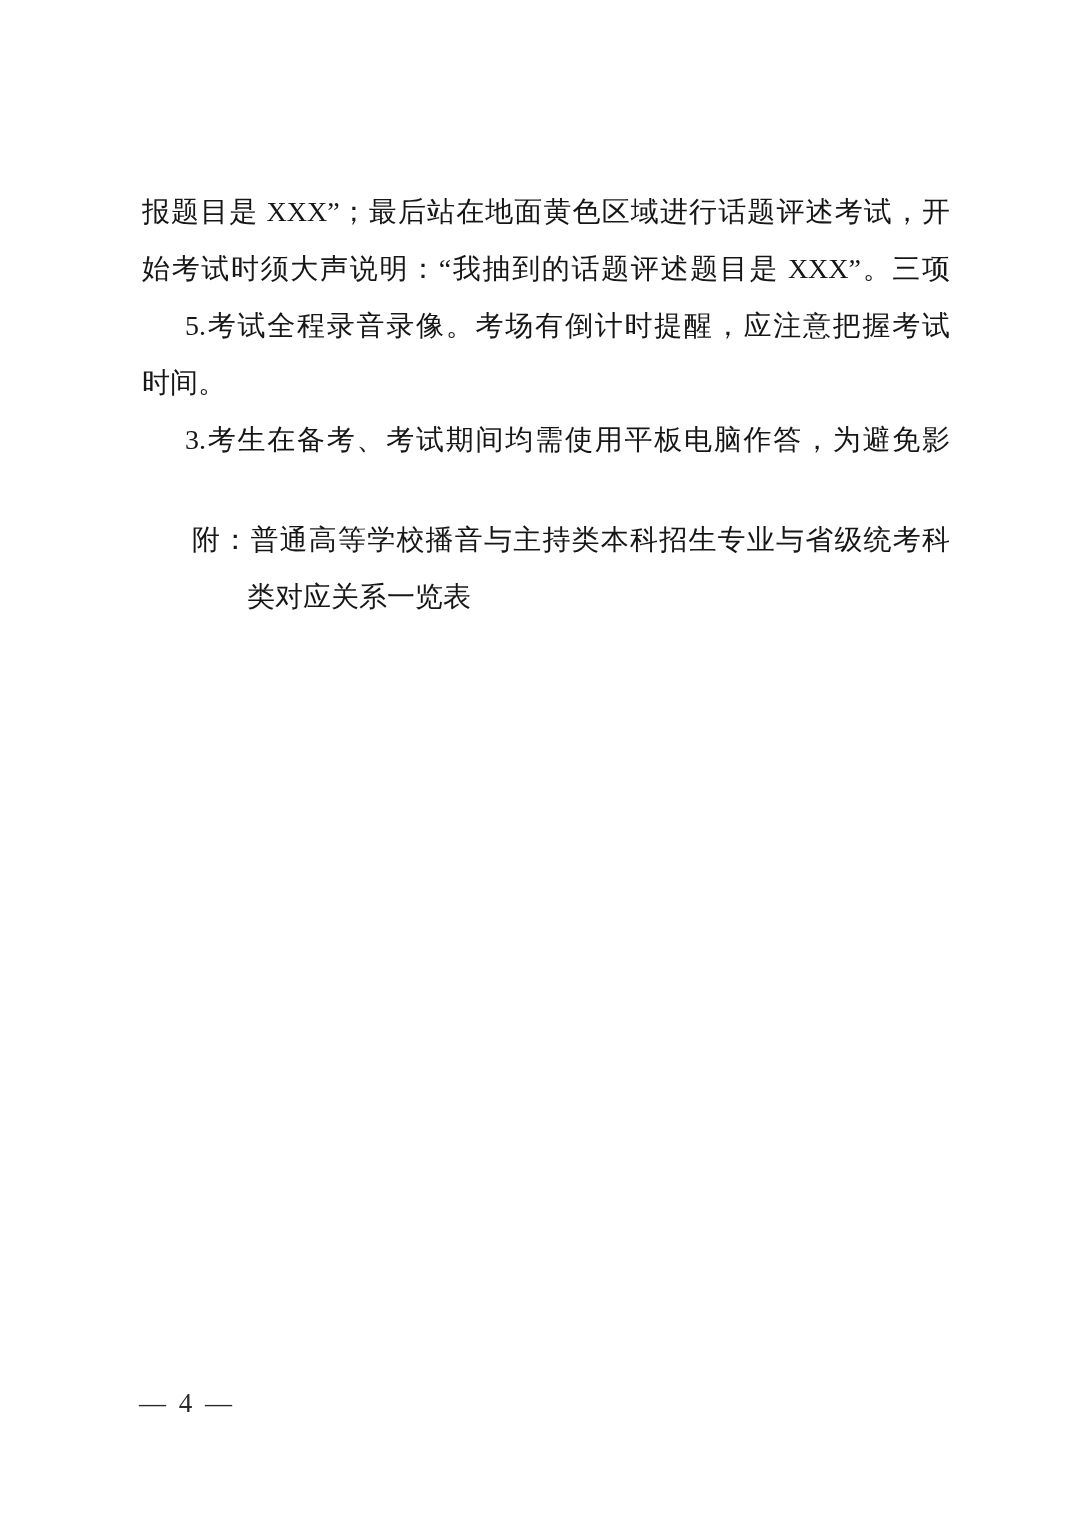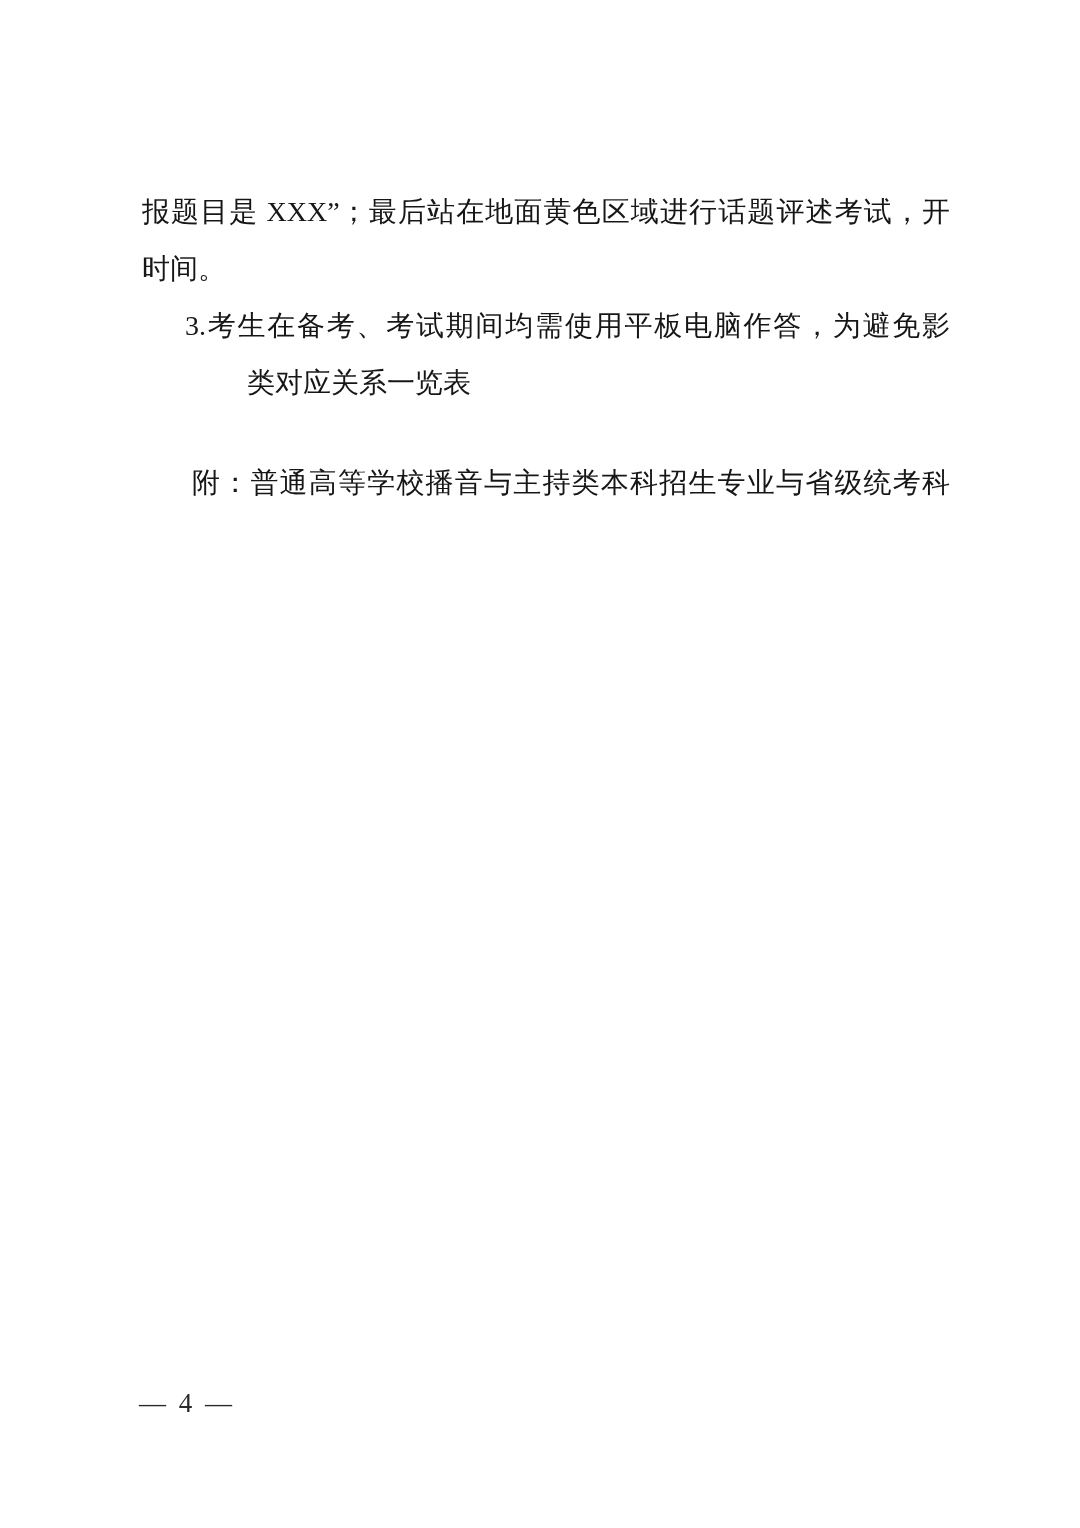--- a/index.html
+++ b/index.html
@@ -49,21 +49,23 @@
     white-space: pre;
   }
 </style>
 </head>
 <body>
 
 <div class="sheet">
 
   <div class="text-block">
     <div class="tline">报题目是 XXX”；最后站在地面黄色区域进行话题评述考试，开</div>
+    <div class="tline">始考试时须大声说明：“我抽到的话题评述题目是 XXX”。三项</div>
+    <div class="tline ind-num">5.考试全程录音录像。考场有倒计时提醒，应注意把握考试</div>
     <div class="tline left">时间。</div>
     <div class="tline ind-num">3.考生在备考、考试期间均需使用平板电脑作答，为避免影</div>
+    <div class="tline ind-attach attach-gap">附：普通高等学校播音与主持类本科招生专业与省级统考科</div>
     <div class="tline left ind-cont">类对应关系一览表</div>
-    <div class="tline ind-attach attach-gap">附：普通高等学校播音与主持类本科招生专业与省级统考科</div>
   </div>
 
   <div class="page-num">— 4 —</div>
 
 </div>
 
 </body></html>

